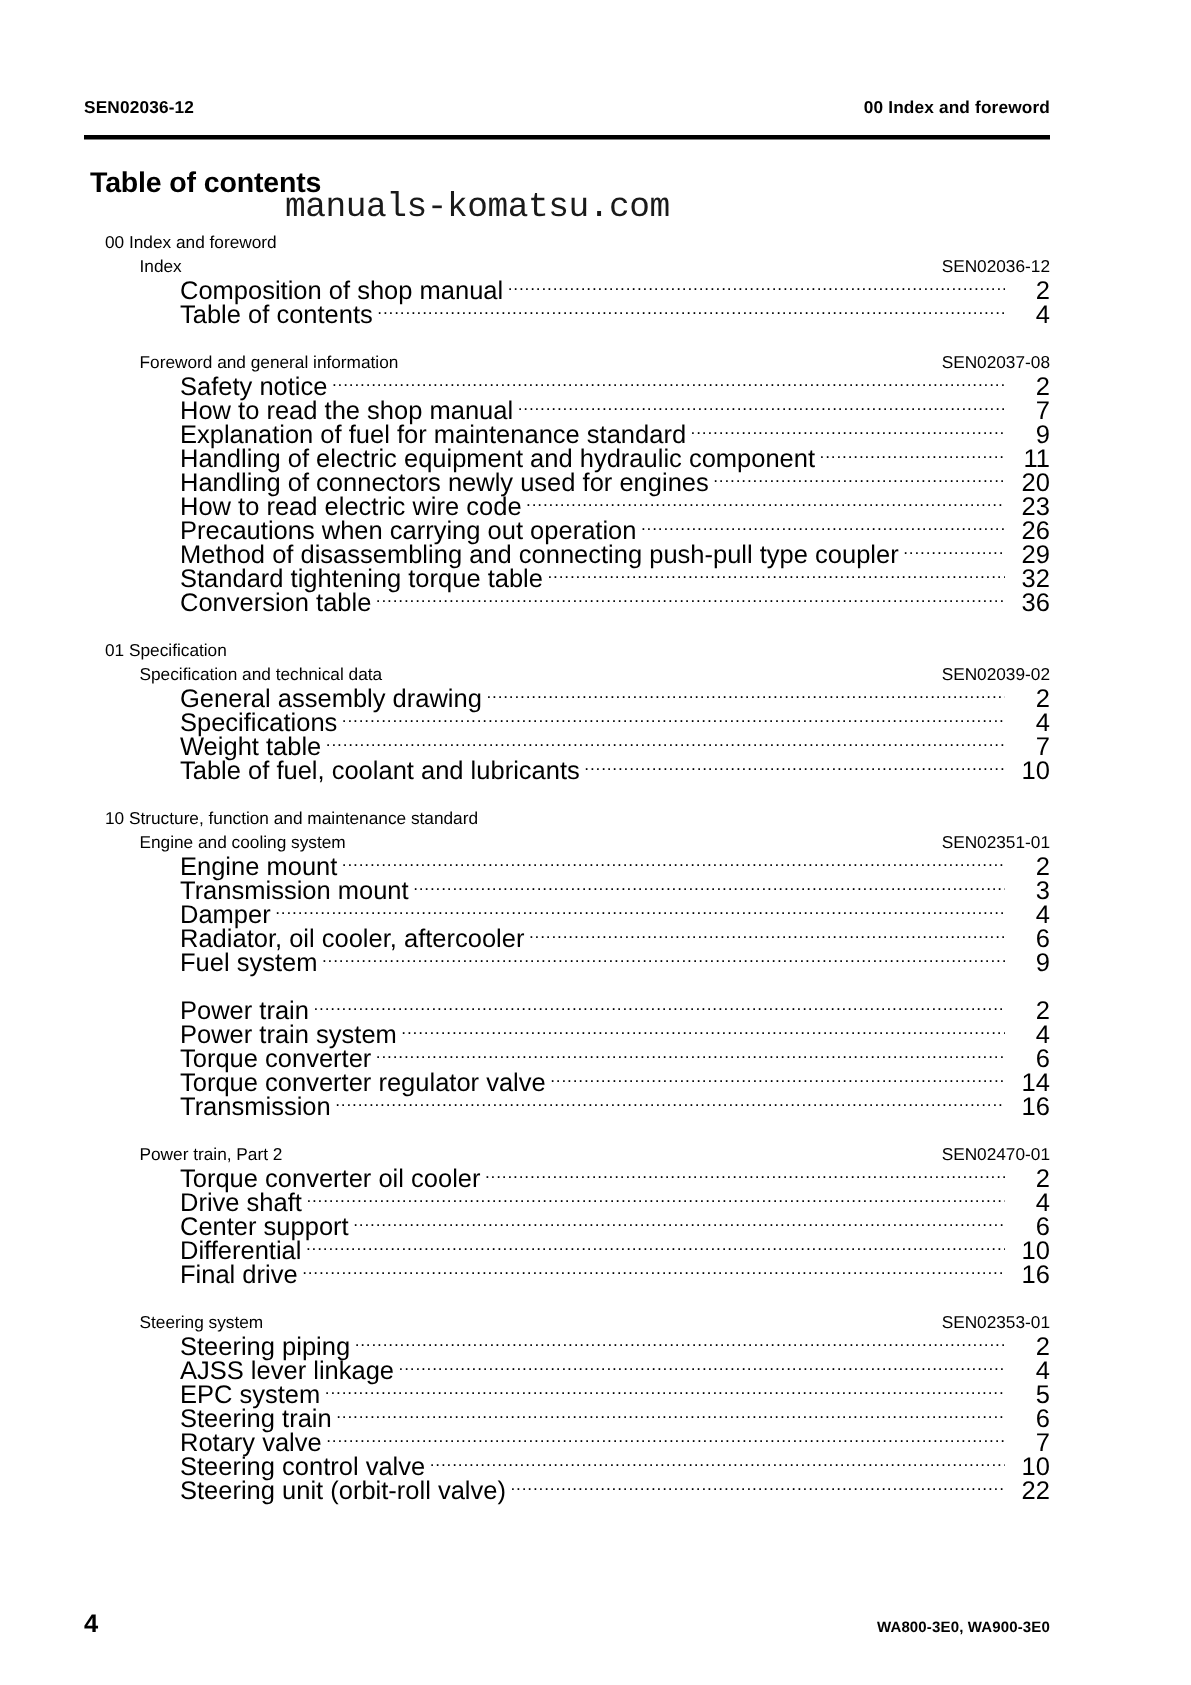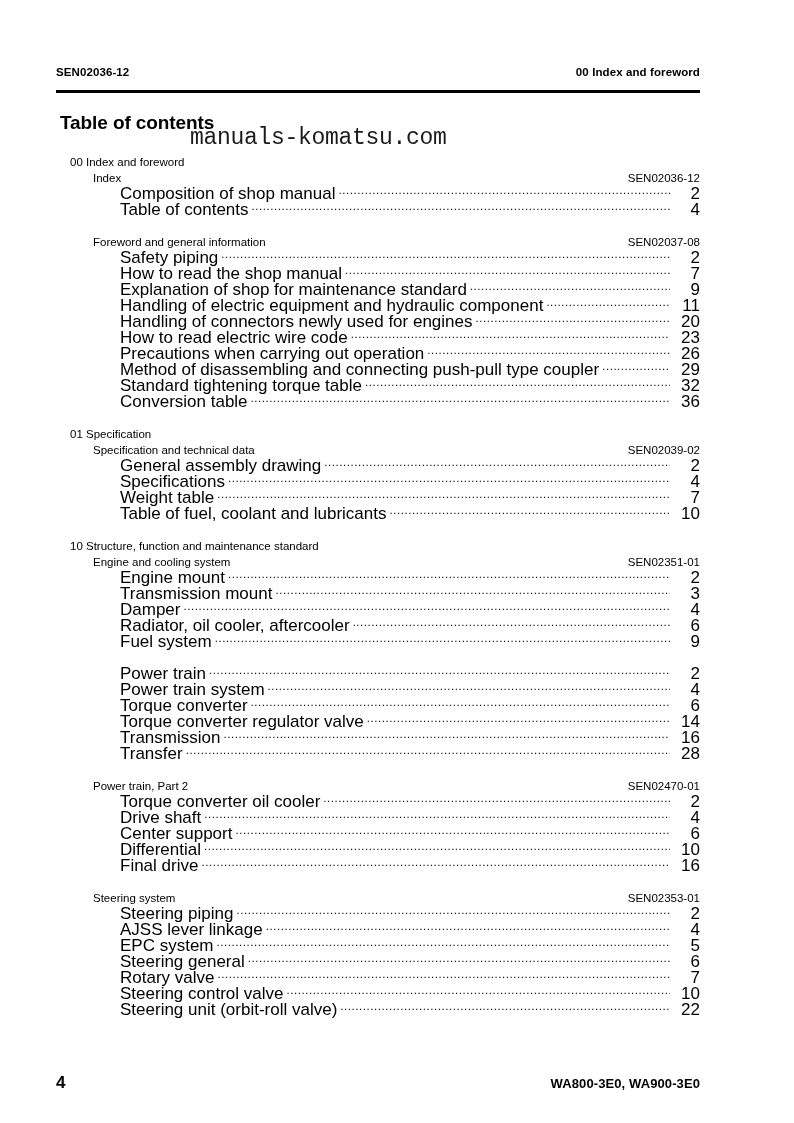--- a/index.html
+++ b/index.html
@@ -148,21 +148,21 @@
     width: 644px;
     display: flex;
     justify-content: space-between;
     align-items: baseline;
   }
   .footer-page {
     font-size: 17px;
     font-weight: bold;
   }
   .footer-model {
-    font-size: 13px;
+    font-size: 10px;
     font-weight: bold;
     letter-spacing: 0.1px;
   }
 </style>
 </head>
 <body>
 
 <div class="page">
 
   <div class="header">
@@ -192,31 +192,31 @@
           <span class="leader"></span>
           <span class="page-num">4</span>
         </div>
         <div class="gap"></div>
         <div class="lvl2">
           <span class="sec-title">Foreword and general information</span>
           <span class="sec-spacer"></span>
           <span class="sec-code">SEN02037-08</span>
         </div>
         <div class="entry">
-          <span class="entry-label">Safety piping</span>
+          <span class="entry-label">Safety notice</span>
           <span class="leader"></span>
           <span class="page-num">2</span>
         </div>
         <div class="entry">
           <span class="entry-label">How to read the shop manual</span>
           <span class="leader"></span>
           <span class="page-num">7</span>
         </div>
         <div class="entry">
-          <span class="entry-label">Explanation of shop for maintenance standard</span>
+          <span class="entry-label">Explanation of fuel for maintenance standard</span>
           <span class="leader"></span>
           <span class="page-num">9</span>
         </div>
         <div class="entry">
           <span class="entry-label">Handling of electric equipment and hydraulic component</span>
           <span class="leader"></span>
           <span class="page-num">11</span>
         </div>
         <div class="entry">
           <span class="entry-label">Handling of connectors newly used for engines</span>
@@ -330,25 +330,20 @@
         <div class="entry">
           <span class="entry-label">Torque converter regulator valve</span>
           <span class="leader"></span>
           <span class="page-num">14</span>
         </div>
         <div class="entry">
           <span class="entry-label">Transmission</span>
           <span class="leader"></span>
           <span class="page-num">16</span>
         </div>
-        <div class="entry">
-          <span class="entry-label">Transfer</span>
-          <span class="leader"></span>
-          <span class="page-num">28</span>
-        </div>
         <div class="gap"></div>
         <div class="lvl2">
           <span class="sec-title">Power train, Part 2</span>
           <span class="sec-spacer"></span>
           <span class="sec-code">SEN02470-01</span>
         </div>
         <div class="entry">
           <span class="entry-label">Torque converter oil cooler</span>
           <span class="leader"></span>
           <span class="page-num">2</span>
@@ -388,21 +383,21 @@
           <span class="entry-label">AJSS lever linkage</span>
           <span class="leader"></span>
           <span class="page-num">4</span>
         </div>
         <div class="entry">
           <span class="entry-label">EPC system</span>
           <span class="leader"></span>
           <span class="page-num">5</span>
         </div>
         <div class="entry">
-          <span class="entry-label">Steering general</span>
+          <span class="entry-label">Steering train</span>
           <span class="leader"></span>
           <span class="page-num">6</span>
         </div>
         <div class="entry">
           <span class="entry-label">Rotary valve</span>
           <span class="leader"></span>
           <span class="page-num">7</span>
         </div>
         <div class="entry">
           <span class="entry-label">Steering control valve</span>

